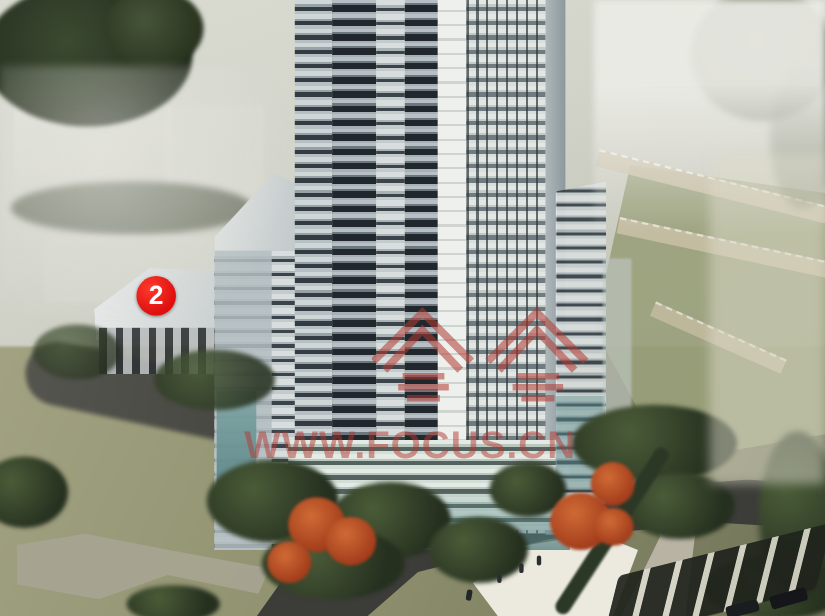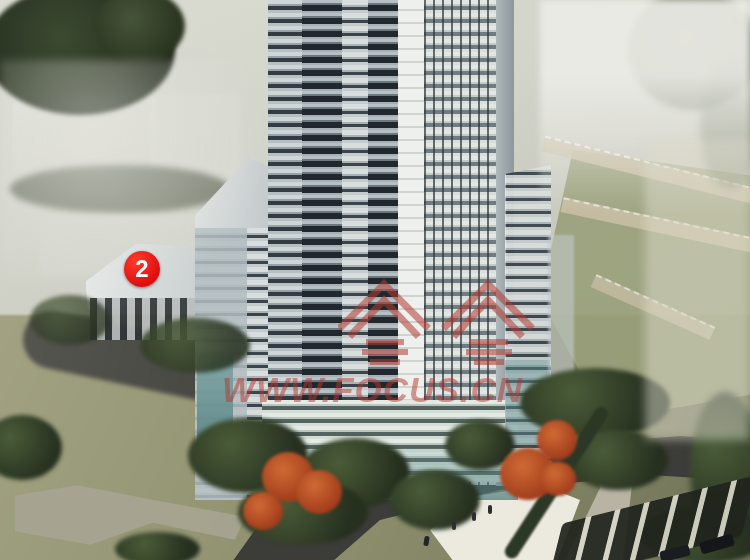--- a/index.html
+++ b/index.html
@@ -110,19 +110,19 @@
       <polyline points="4,50 46,8 88,50"></polyline>
       <polyline points="14,58 46,24 78,58"></polyline>
       <polyline points="108,50 150,8 192,50"></polyline>
       <polyline points="118,58 150,24 182,58"></polyline>
     </g>
     <g stroke="#b33a32" stroke-width="6" fill="none">
       <path d="M28,66 h38 M24,76 h46 M32,86 h30"></path>
       <path d="M132,66 h38 M128,76 h46 M136,86 h30"></path>
     </g>
   </svg>
-  <div class="abs wm-text" style="left:222px;top:370px;font-style:italic;">WWW.FOCUS.CN</div>
+  <div class="abs wm-text" style="left:222px;top:385px;">WWW.FOCUS.CN</div>
 
   <div class="abs marker" style="left:124px;top:251px;width:36px;height:36px;">
     <span>2</span>
   </div>
 
 </div>
 
 </body></html>

